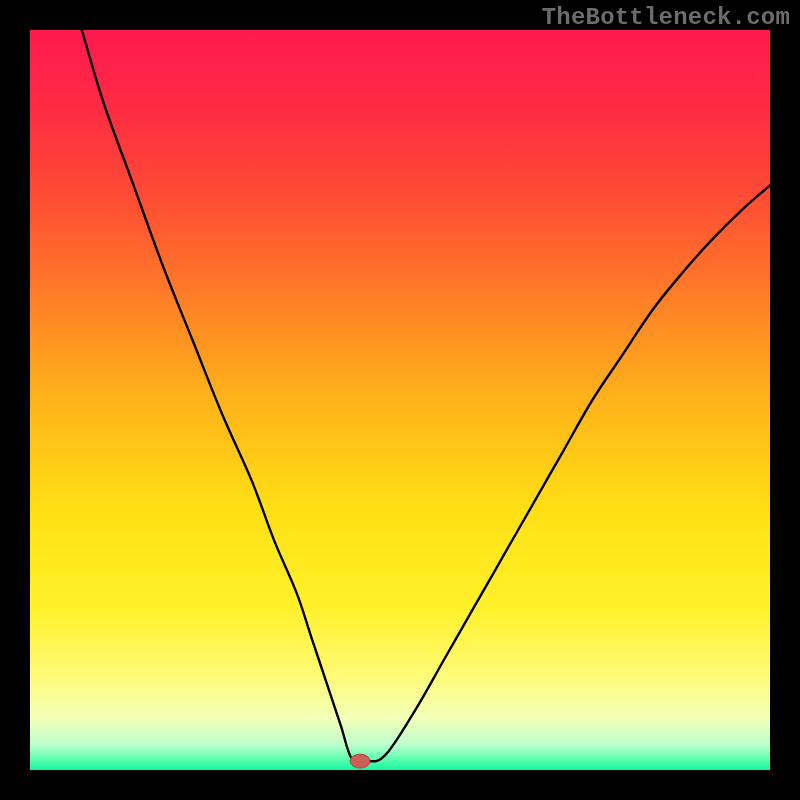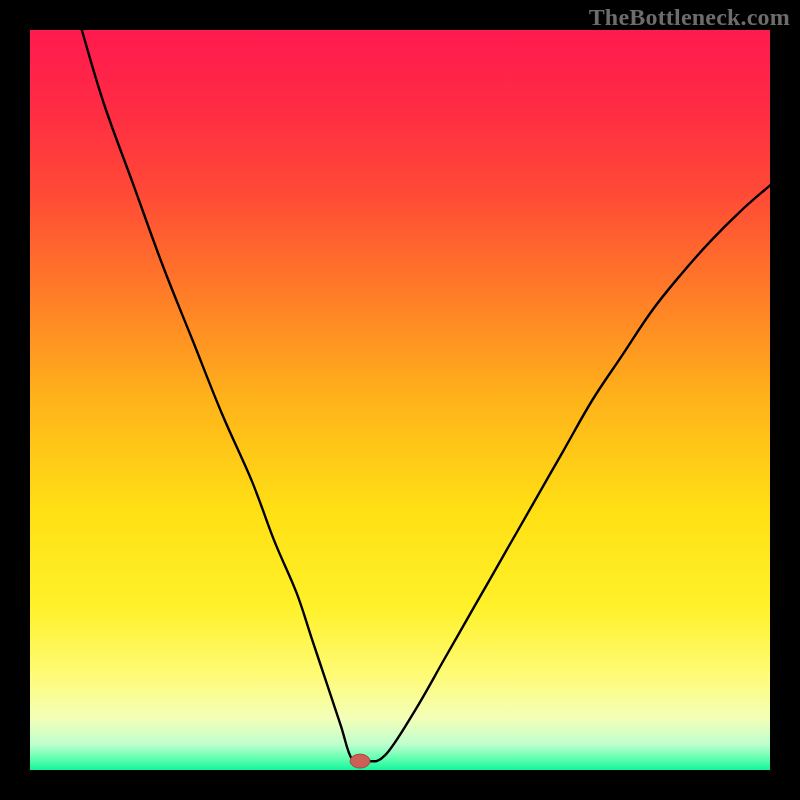--- a/index.html
+++ b/index.html
@@ -21,21 +21,21 @@
     left: 30px;
     top: 30px;
     width: 740px;
     height: 740px;
     overflow: hidden;
   }
   .watermark {
     position: absolute;
     top: 4px;
     right: 10px;
-    font-family: Liberation Serif, serif;
+    font-family: Liberation Mono, monospace;
     font-size: 24px;
     font-weight: 600;
     color: #6c6c6c;
     letter-spacing: 0.2px;
     user-select: none;
   }
   svg { display: block; }
 </style>
 </head>
 <body>

